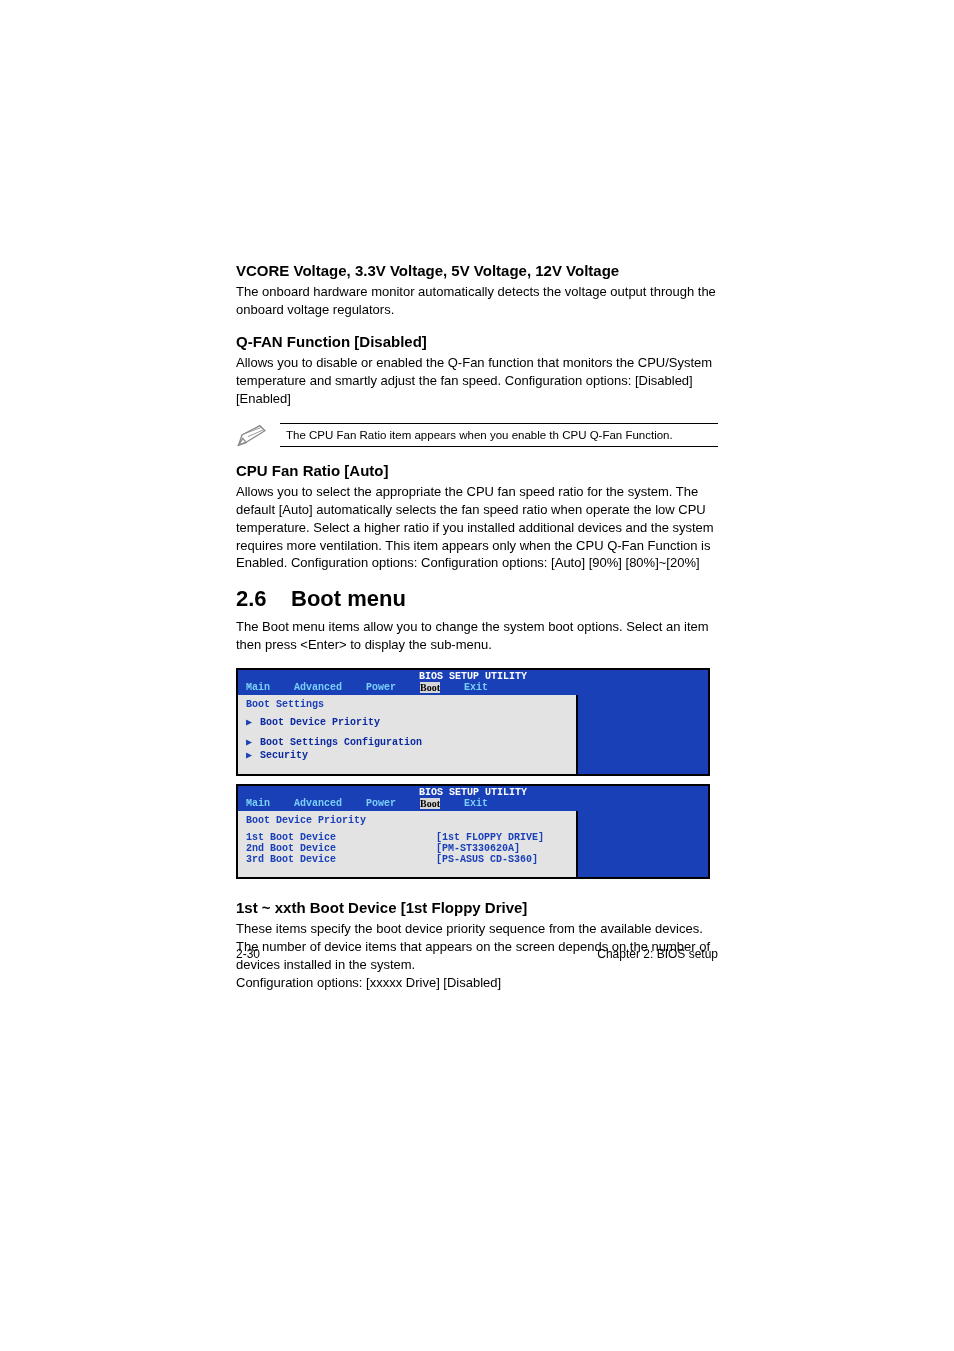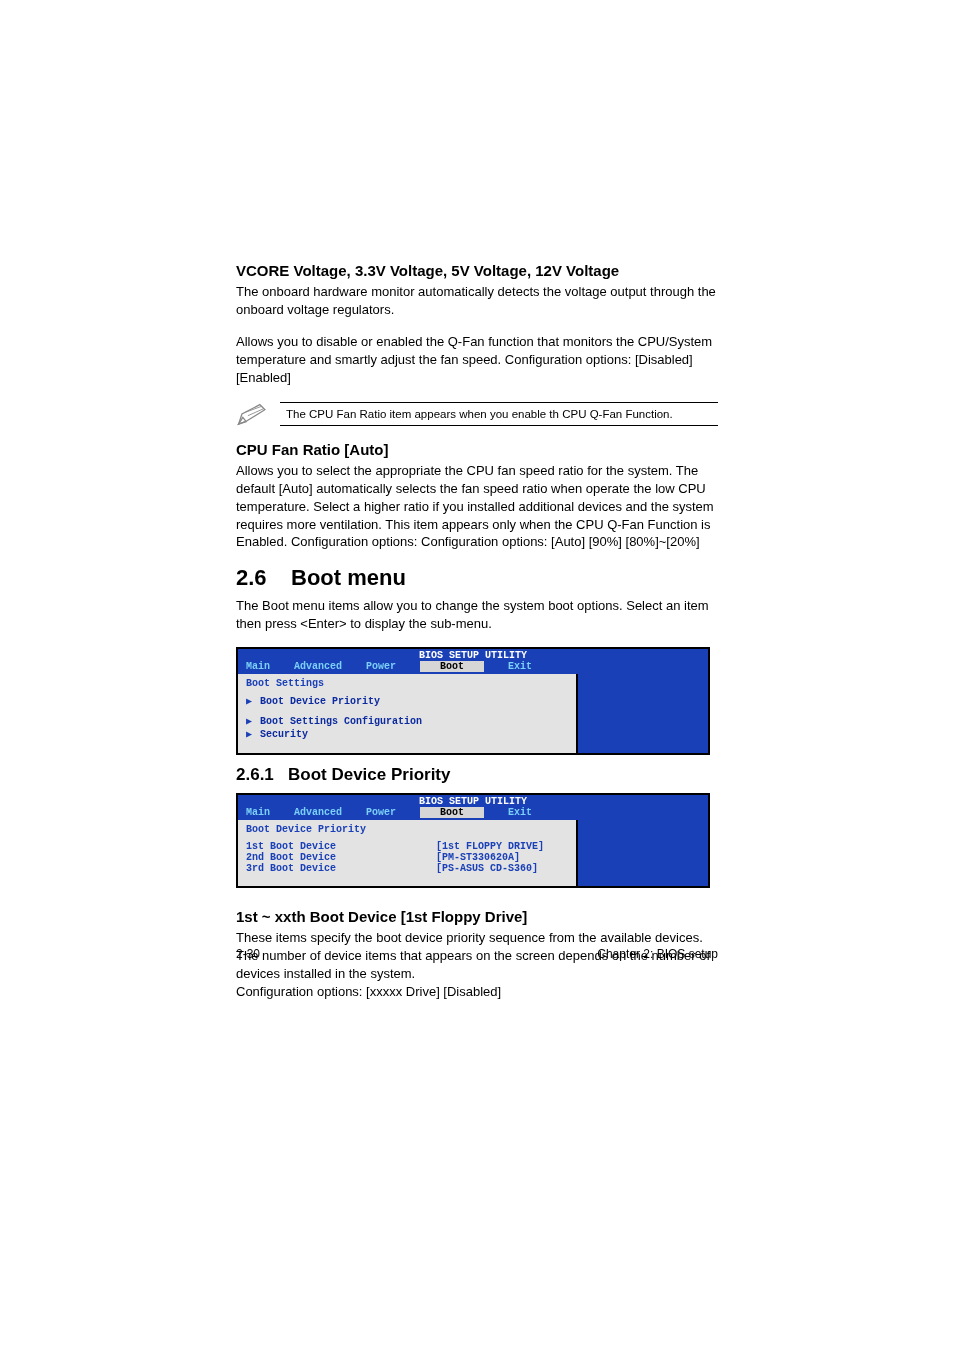--- a/index.html
+++ b/index.html
@@ -85,21 +85,22 @@
   padding: 0 8px 2px 8px;
 }
 .bios-tab {
   color: #7ad0f8;
   font-weight: bold;
   margin-right: 24px;
 }
 .bios-tab.active {
   background: #d6d6d6;
   color: #000;
-  padding: 0 20px;
+  padding: 0 0;
+  font-family: Liberation Serif, serif;
 }
 .bios-split {
   display: flex;
 }
 .bios-left {
   flex: 1;
   background: #e3e3e3;
   color: #000;
   padding: 4px 8px 12px 8px;
   border-right: 2px solid #000;
@@ -146,20 +147,21 @@
 }
 </style>
 </head>
 <body>
 
 <div class="page">
 
   <div class="section-heading">VCORE Voltage, 3.3V Voltage, 5V Voltage, 12V Voltage</div>
   <p class="para">The onboard hardware monitor automatically detects the voltage output through the onboard voltage regulators.</p>
 
+  <div class="section-heading">Q-FAN Function [Disabled]</div>
   <p class="para">Allows you to disable or enabled the Q-Fan function that monitors the CPU/System temperature and smartly adjust the fan speed. Configuration options: [Disabled] [Enabled]</p>
 
   <div class="note-row">
     <svg class="pencil-icon" viewBox="0 0 40 30">
       <path d="M3 27 L7 15 L28 4 L34 10 L13 23 Z" fill="none" stroke="#888" stroke-width="1.5"></path>
       <path d="M3 27 L12 24 L8 19 Z" fill="none" stroke="#888" stroke-width="1.5"></path>
       <line x1="11" y1="13" x2="30" y2="6" stroke="#888" stroke-width="1"></line>
       <line x1="14" y1="17" x2="32" y2="9" stroke="#888" stroke-width="1"></line>
     </svg>
     <div class="note-box">
@@ -201,24 +203,20 @@
         </div>
         <div class="bios-menu-row">
           <span class="bios-arrow">▶</span>
           <span>Security</span>
         </div>
       </div>
       <div class="bios-right"></div>
     </div>
   </div>
 
-  <div class="sub-heading">
-    <span>2.6.1</span>&nbsp;&nbsp;
-    <span>Boot Device Priority</span>
-  </div>
 
   <div class="bios">
     <div class="bios-titlebar">BIOS SETUP UTILITY</div>
     <div class="bios-tabs">
       <span class="bios-tab">Main</span>
       <span class="bios-tab">Advanced</span>
       <span class="bios-tab">Power</span>
       <span class="bios-tab active">Boot</span>
       <span class="bios-tab">Exit</span>
     </div>

